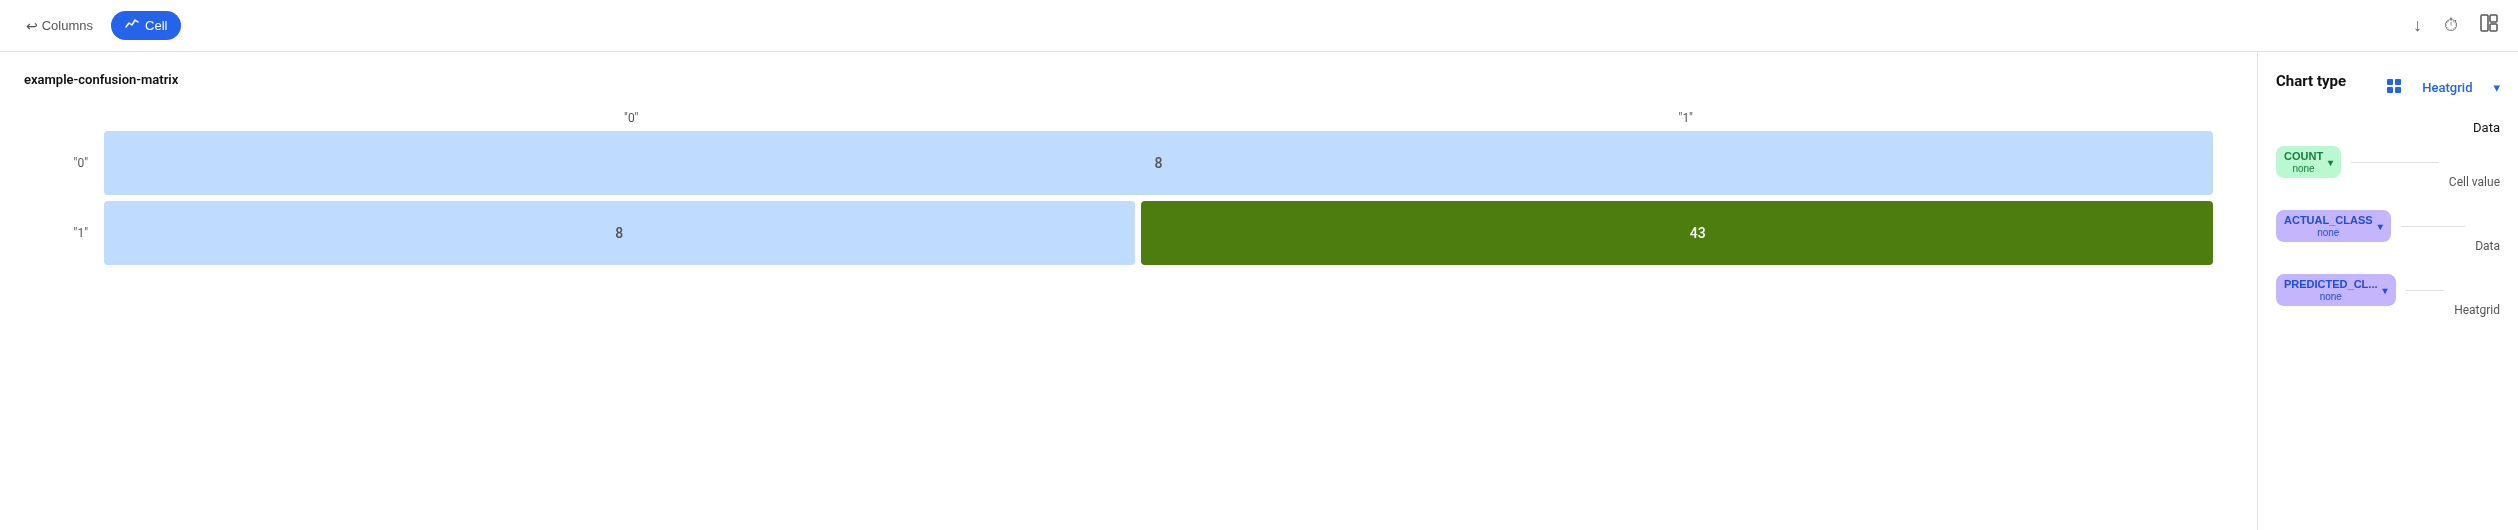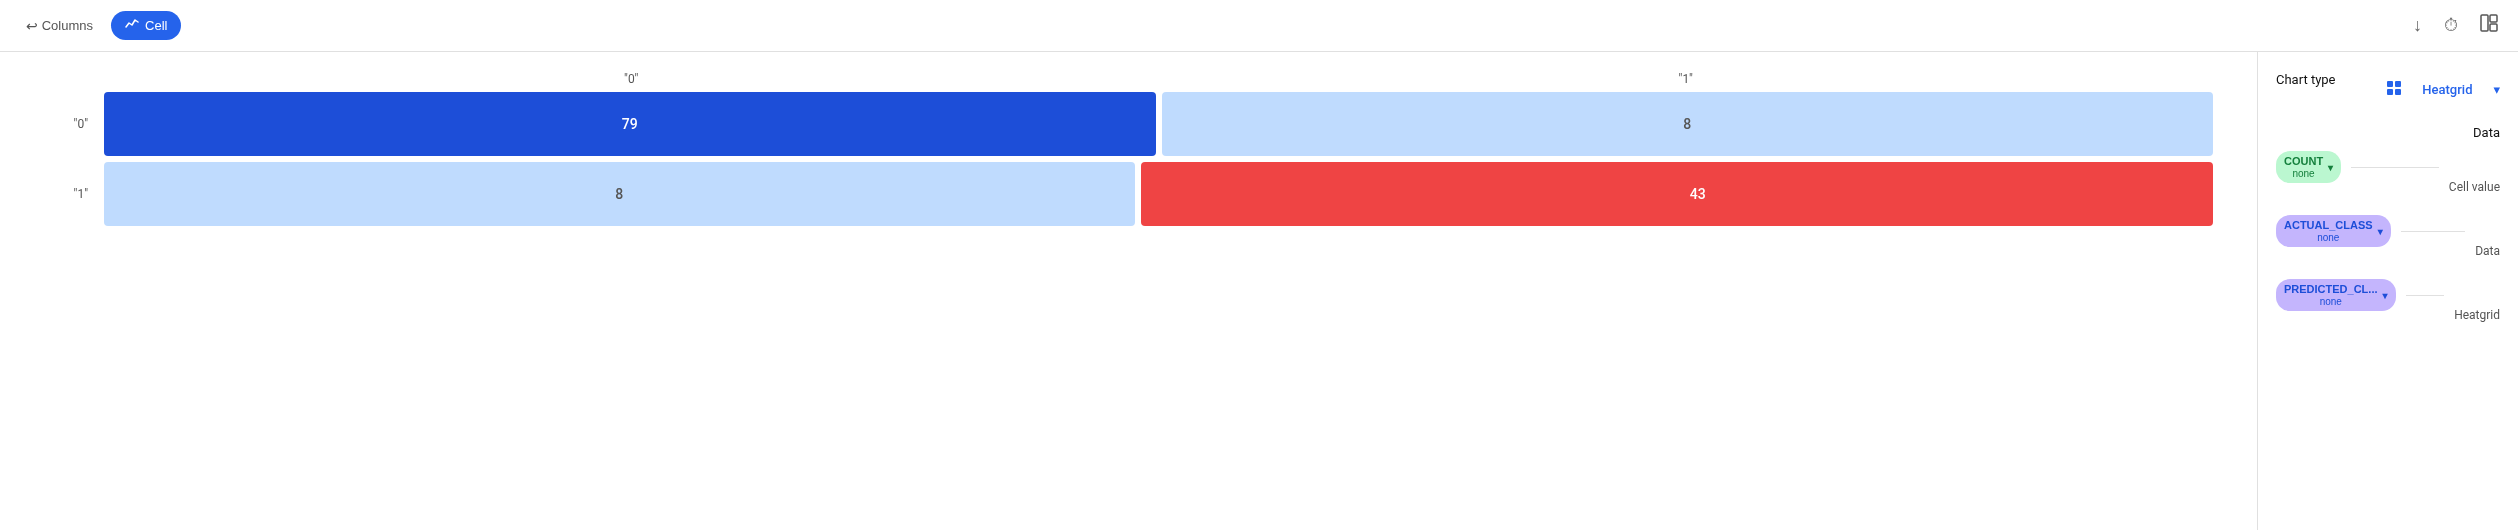--- a/index.html
+++ b/index.html
@@ -140,34 +140,34 @@
       align-items: center;
       justify-content: center;
       border-radius: 4px;
       font-size: 14px;
       color: #fff;
       font-weight: 500;
     }
 
     .cell-dark { background: #1d4ed8; }
     .cell-light { background: #bfdbfe; color: #555; }
-    .cell-mid { background: #ef4444; padding-left: 42px; }
+    .cell-mid { background: #4d7c0f; padding-left: 42px; }
 
     .sidebar {
       width: 260px;
       background: #fff;
       padding: 20px 18px;
       overflow-y: auto;
     }
 
     .sidebar-section-title {
-      font-size: 13px;
-      font-weight: 400;
+      font-size: 15px;
+      font-weight: 700;
       color: #111;
-      margin-bottom: 20px;
+      margin-bottom: 12px;
     }
 
     .chart-type-row {
       display: flex;
       align-items: center;
       justify-content: space-between;
       margin-bottom: 18px;
     }
 
     .heatgrid-badge {
@@ -193,21 +193,21 @@
       align-items: center;
       justify-content: space-between;
       margin-bottom: 10px;
     }
 
     .data-badge {
       display: flex;
       align-items: center;
       gap: 3px;
       padding: 4px 8px;
-      border-radius: 14px;
+      border-radius: 8px;
       font-size: 11px;
       font-weight: 600;
       cursor: pointer;
       border: none;
     }
 
     .badge-green {
       background: #bbf7d0;
       color: #15803d;
     }
@@ -268,35 +268,33 @@
           <rect x="10" y="10" width="7" height="7" rx="1" stroke="#555" stroke-width="1.5"></rect>
         </svg>
       </span>
     </button>
   </div>
 </div>
 
 <div class="main-content">
 
   <div class="chart-area">
+    <div class="chart-title">example-confusion-matrix</div>
 
     <div class="heatgrid-container">
       <div class="column-labels">
         <div class="col-label">"0"</div>
         <div class="col-label">"1"</div>
       </div>
 
       <div class="heatgrid-rows">
 
         <div class="heatgrid-row">
           <div class="row-label">"0"</div>
           <div class="heatgrid-cells">
-            <div class="cell cell-dark">
-              <span>79</span>
-            </div>
             <div class="cell cell-light">
               <span>8</span>
             </div>
           </div>
         </div>
 
         <div class="heatgrid-row">
           <div class="row-label">"1"</div>
           <div class="heatgrid-cells">
             <div class="cell cell-light">

